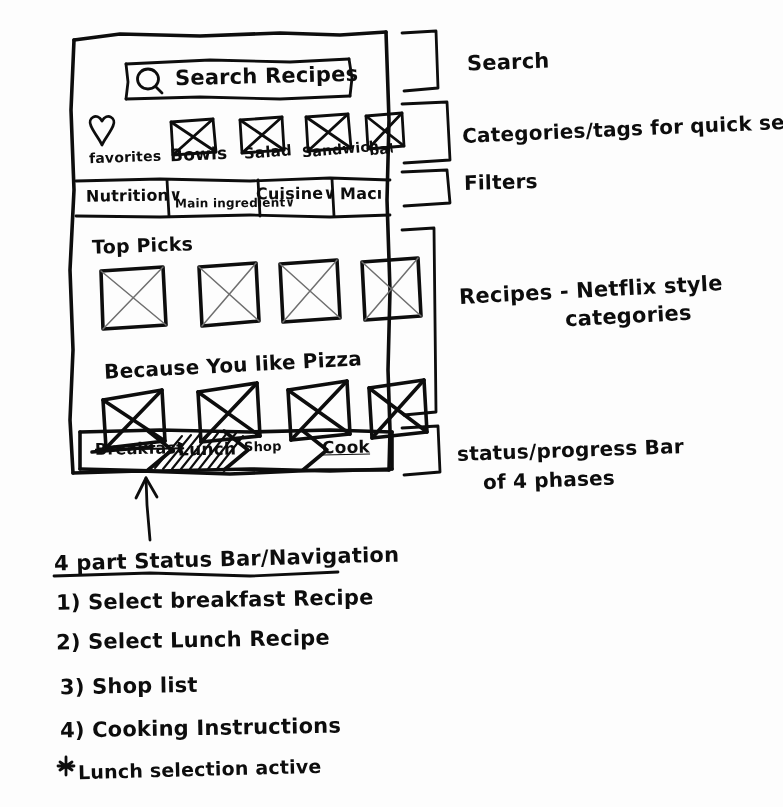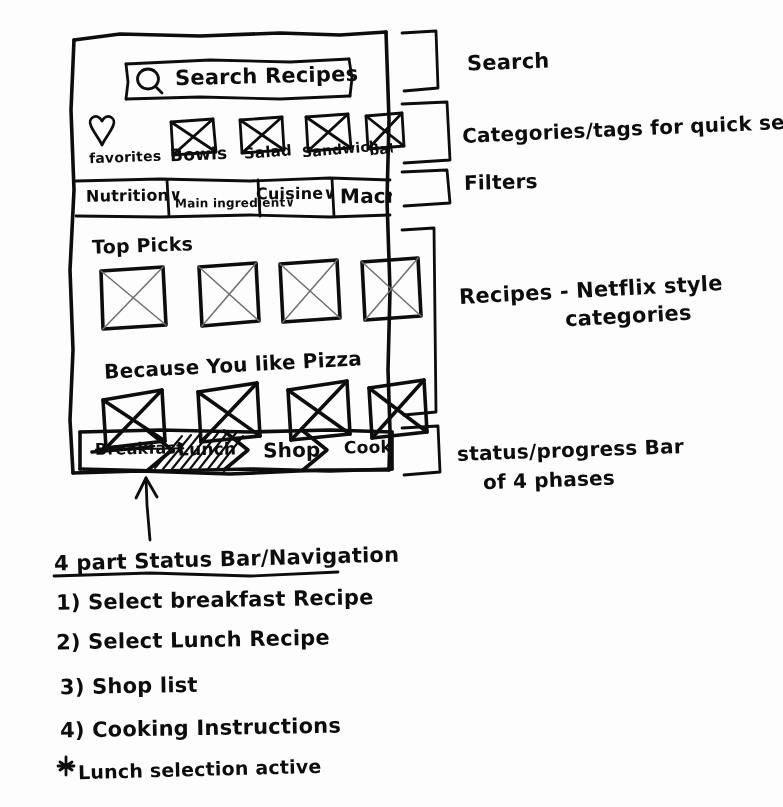--- a/index.html
+++ b/index.html
@@ -194,29 +194,29 @@
 
   <div class="hw light" style="left:86px; top:188px; font-size:16px; transform: rotate(-0.8deg);">
     <span>Nutrition</span><span>∨</span>
   </div>
   <div class="hw light" style="left:175px; top:185px; font-size:12px; line-height:1.05; transform: rotate(-0.5deg); margin-top: 12px;">
     <span>Main ingredient</span><span>∨</span>
   </div>
   <div class="hw light" style="left:256px; top:186px; font-size:16px; transform: rotate(-0.5deg);">
     <span>Cuisine</span><span>∨</span>
   </div>
-  <div class="hw light" style="left:340px; top:186px; font-size:20px; transform: rotate(-0.5deg); clip-path: inset(0 4px 0 0); text-align: center;">Macr</div>
+  <div class="hw light" style="left:340px; top:186px; font-size:16px; transform: rotate(-0.5deg); clip-path: inset(0 4px 0 0); text-align: center;">Macr</div>
 
   <div class="hw" style="left:92px; top:236px; font-size:19px; transform: rotate(-2deg);">Top Picks</div>
   <div class="hw" style="left:104px; top:355px; font-size:20px; transform: rotate(-3deg);">Because You like Pizza</div>
 
   <div class="hw strike" style="left:95px; top:441px; font-size:16px; transform: rotate(-1deg);">Breakfast</div>
   <div class="hw" style="left:178px; top:441px; font-size:17px; transform: rotate(-1deg);">Lunch</div>
-  <div class="hw" style="left:263px; top:440px; font-size:20px; transform: rotate(-1deg);">Shop</div>
-  <div class="hw" style="left:344px; top:439px; font-size:17px; transform: rotate(-1deg);">Cook</div>
+  <div class="hw" style="left:244px; top:440px; font-size:13px; transform: rotate(-1deg);">Shop</div>
+  <div class="hw" style="left:322px; top:439px; font-size:17px; transform: rotate(-1deg); text-decoration: underline;">Cook</div>
 
   <div class="hw light" style="left:467px; top:52px; font-size:21px; transform: rotate(-2deg);">Search</div>
   <div class="hw light" style="left:462px; top:118px; font-size:20px; transform: rotate(-2.5deg);">Categories/tags for quick select</div>
   <div class="hw light" style="left:464px; top:172px; font-size:20px; transform: rotate(-1.5deg);">Filters</div>
   <div class="hw light" style="left:459px; top:280px; font-size:21px; transform: rotate(-3deg);">Recipes - Netflix style</div>
   <div class="hw light" style="left:565px; top:306px; font-size:21px; transform: rotate(-3deg);">categories</div>
   <div class="hw light" style="left:457px; top:440px; font-size:20px; transform: rotate(-2deg);">status/progress Bar</div>
   <div class="hw light" style="left:483px; top:470px; font-size:20px; transform: rotate(-2deg);">of 4 phases</div>
 
   <div class="hw" style="left:54px; top:549px; font-size:21px; transform: rotate(-1.5deg);">4 part Status Bar/Navigation</div>

